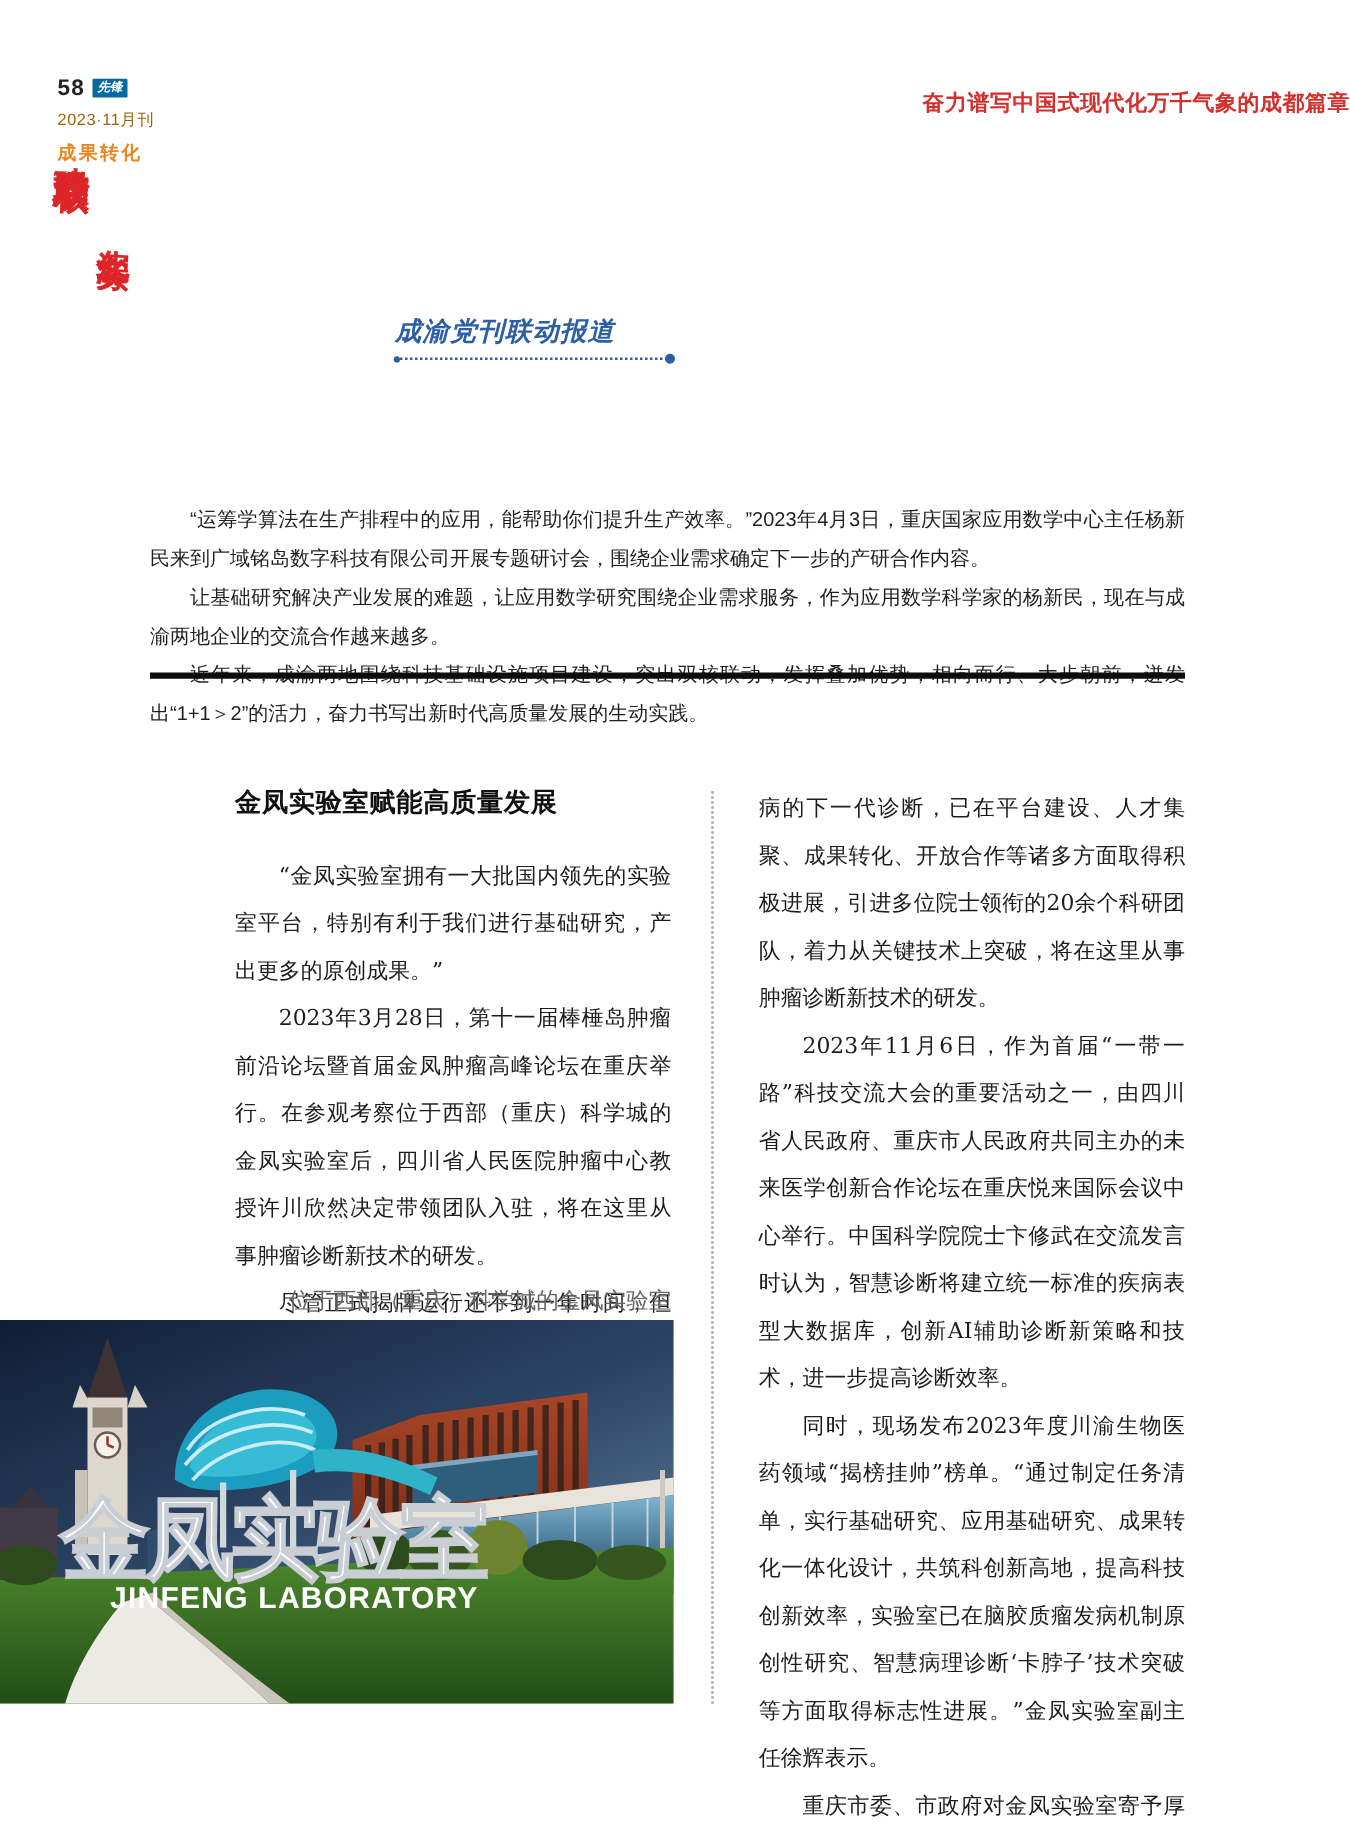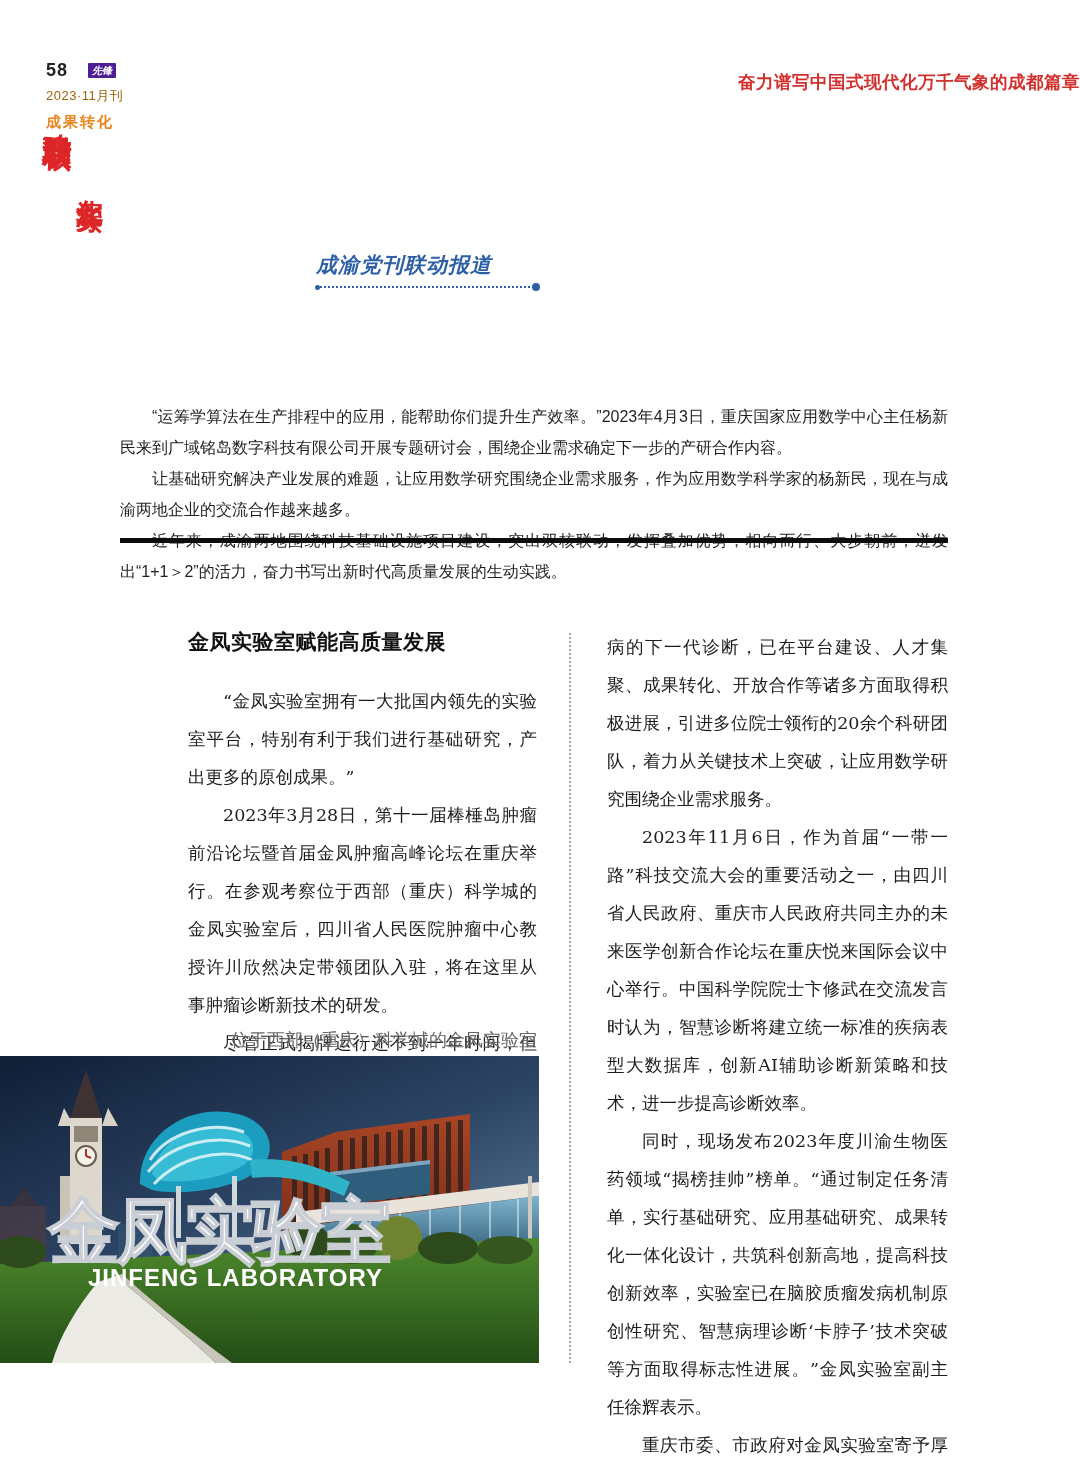--- a/index.html
+++ b/index.html
@@ -3,24 +3,24 @@
 <meta charset="utf-8">
 <style>
   * { margin:0; padding:0; box-sizing:border-box; }
   html,body { background:#ffffff; }
   .page {
     position:relative; width:1080px; height:1466px; background:#ffffff;
     overflow:hidden; font-family:"Liberation Sans", sans-serif;
   }
   
   .meta { position:absolute; left:46px; top:60px; }
-  .meta-row { display:flex; align-items:center; gap:20px; }
+  .meta-row { display:flex; align-items:center; gap:6px; }
   .page-num { font-size:18px; font-weight:bold; color:#222; letter-spacing:1px; }
   .logo-badge {
-    display:inline-block; background:#4c1d95; color:#fff; font-size:10px;
+    display:inline-block; background:#0369a1; color:#fff; font-size:10px;
     font-style:italic; font-weight:bold; padding:2px 4px; line-height:1.1;
     font-family:"Liberation Serif", serif; border-radius:1px;
   }
   .issue { font-size:13px; color:#a16207; margin-top:6px; letter-spacing:0.5px; }
   .column-tag { font-size:15px; color:#e9861f; font-weight:bold; margin-top:8px; letter-spacing:2px; }
   
   .calli {
     position:absolute; color:#dd2628; font-weight:bold;
     writing-mode:vertical-rl; text-orientation:upright;
     font-family:"DejaVu Serif","Liberation Serif",serif;
@@ -126,21 +126,21 @@
     <div class="sec-heading">金凤实验室赋能高质量发展</div>
     <div class="body-text">
       <p>“金凤实验室拥有一大批国内领先的实验室平台，特别有利于我们进行基础研究，产出更多的原创成果。”</p>
       <p>2023年3月28日，第十一届棒棰岛肿瘤前沿论坛暨首届金凤肿瘤高峰论坛在重庆举行。在参观考察位于西部（重庆）科学城的金凤实验室后，四川省人民医院肿瘤中心教授许川欣然决定带领团队入驻，将在这里从事肿瘤诊断新技术的研发。</p>
       <p>尽管正式揭牌运行还不到一年时间，但金凤实验室重点围绕恶性肿瘤、脑疾病这两种重大疾</p>
     </div>
   </div>
 
   <div class="col-right">
     <div class="body-text">
-      <p class="no-indent">病的下一代诊断，已在平台建设、人才集聚、成果转化、开放合作等诸多方面取得积极进展，引进多位院士领衔的20余个科研团队，着力从关键技术上突破，让应用数学研究围绕企业需求服务。</p>
+      <p class="no-indent">病的下一代诊断，已在平台建设、人才集聚、成果转化、开放合作等诸多方面取得积极进展，引进多位院士领衔的20余个科研团队，着力从关键技术上突破，将在这里从事肿瘤诊断新技术的研发。</p>
       <p>2023年11月6日，作为首届“一带一路”科技交流大会的重要活动之一，由四川省人民政府、重庆市人民政府共同主办的未来医学创新合作论坛在重庆悦来国际会议中心举行。中国科学院院士卞修武在交流发言时认为，智慧诊断将建立统一标准的疾病表型大数据库，创新AI辅助诊断新策略和技术，进一步提高诊断效率。</p>
       <p>同时，现场发布2023年度川渝生物医药领域“揭榜挂帅”榜单。“通过制定任务清单，实行基础研究、应用基础研究、成果转化一体化设计，共筑科创新高地，提高科技创新效率，实验室已在脑胶质瘤发病机制原创性研究、智慧病理诊断‘卡脖子’技术突破等方面取得标志性进展。”金凤实验室副主任徐辉表示。</p>
       <p>重庆市委、市政府对金凤实验室寄予厚望，将其作为重庆争取国家战略科技力量布局的重点工程，明确其目标定位为打造开放型、枢纽型、平台型科技创新地，建设重庆实验室“新样板”、国家实验室“生力军”。</p>
     </div>
   </div>
 
   <div class="photo-caption">位于西部（重庆）科学城的金凤实验室</div>
 
   <div class="photo-box">
     <svg width="539" height="307" viewBox="0 0 539 307" xmlns="http://www.w3.org/2000/svg">

